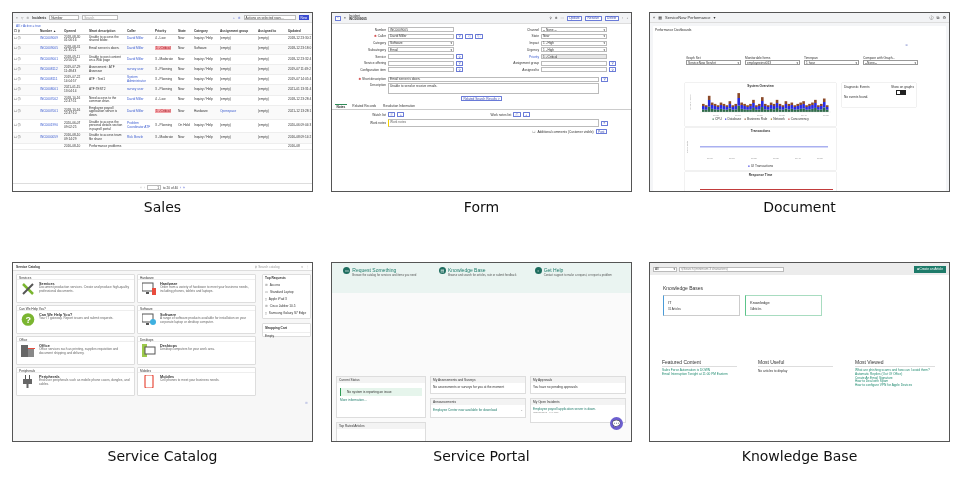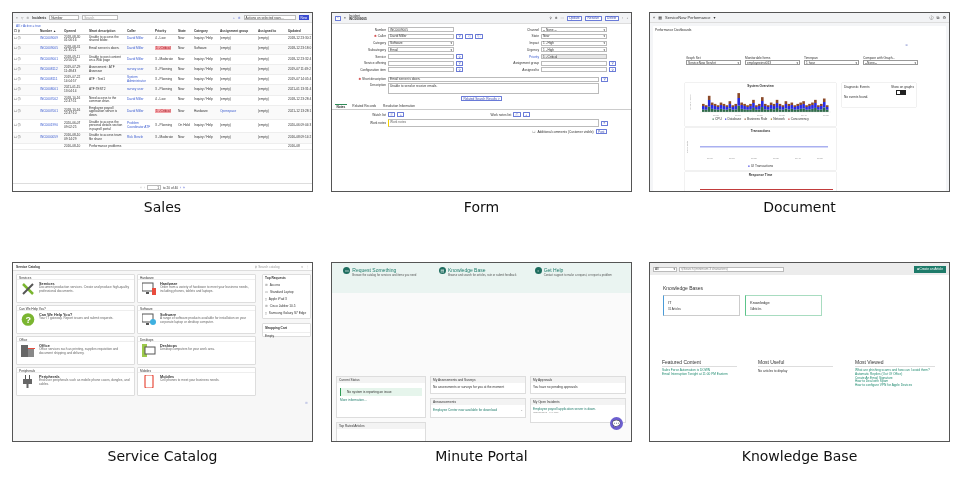--- a/index.html
+++ b/index.html
@@ -844,21 +844,21 @@
     <div class="h">My Approvals</div>
     <div style="padding:2px">You have no pending approvals</div>
   </div>
   <div class="p-card" style="left:198px;top:135px;width:96px;height:25px">
     <div class="h">My Open Incidents</div>
     <div style="padding:2px 2px 0;color:#1e7b6a">Employee payroll application server is down.</div>
     <div style="padding:0 2px;font-size:2.5px;color:#888">INC0007001 · 1 yr ago</div>
   </div>
   <div style="position:absolute;left:278px;top:154px;width:13px;height:13px;border-radius:50%;background:#6c5fcf;color:#fff;font-size:7px;display:flex;align-items:center;justify-content:center">💬</div>
 </div>
-<div class="caption" id="c5">Minute Portal</div>
+<div class="caption" id="c5">Service Portal</div>
 
 <div class="frame" id="f6">
   <div class="kb-top">
     <span class="inp" style="width:24px;justify-content:space-between">
         <span>All</span>
         <span>▾</span>
       </span>
     <span class="inp" style="width:105px;color:#888">
         <span>⚲ </span>
         <span>Search (minimum 3 characters)</span>

